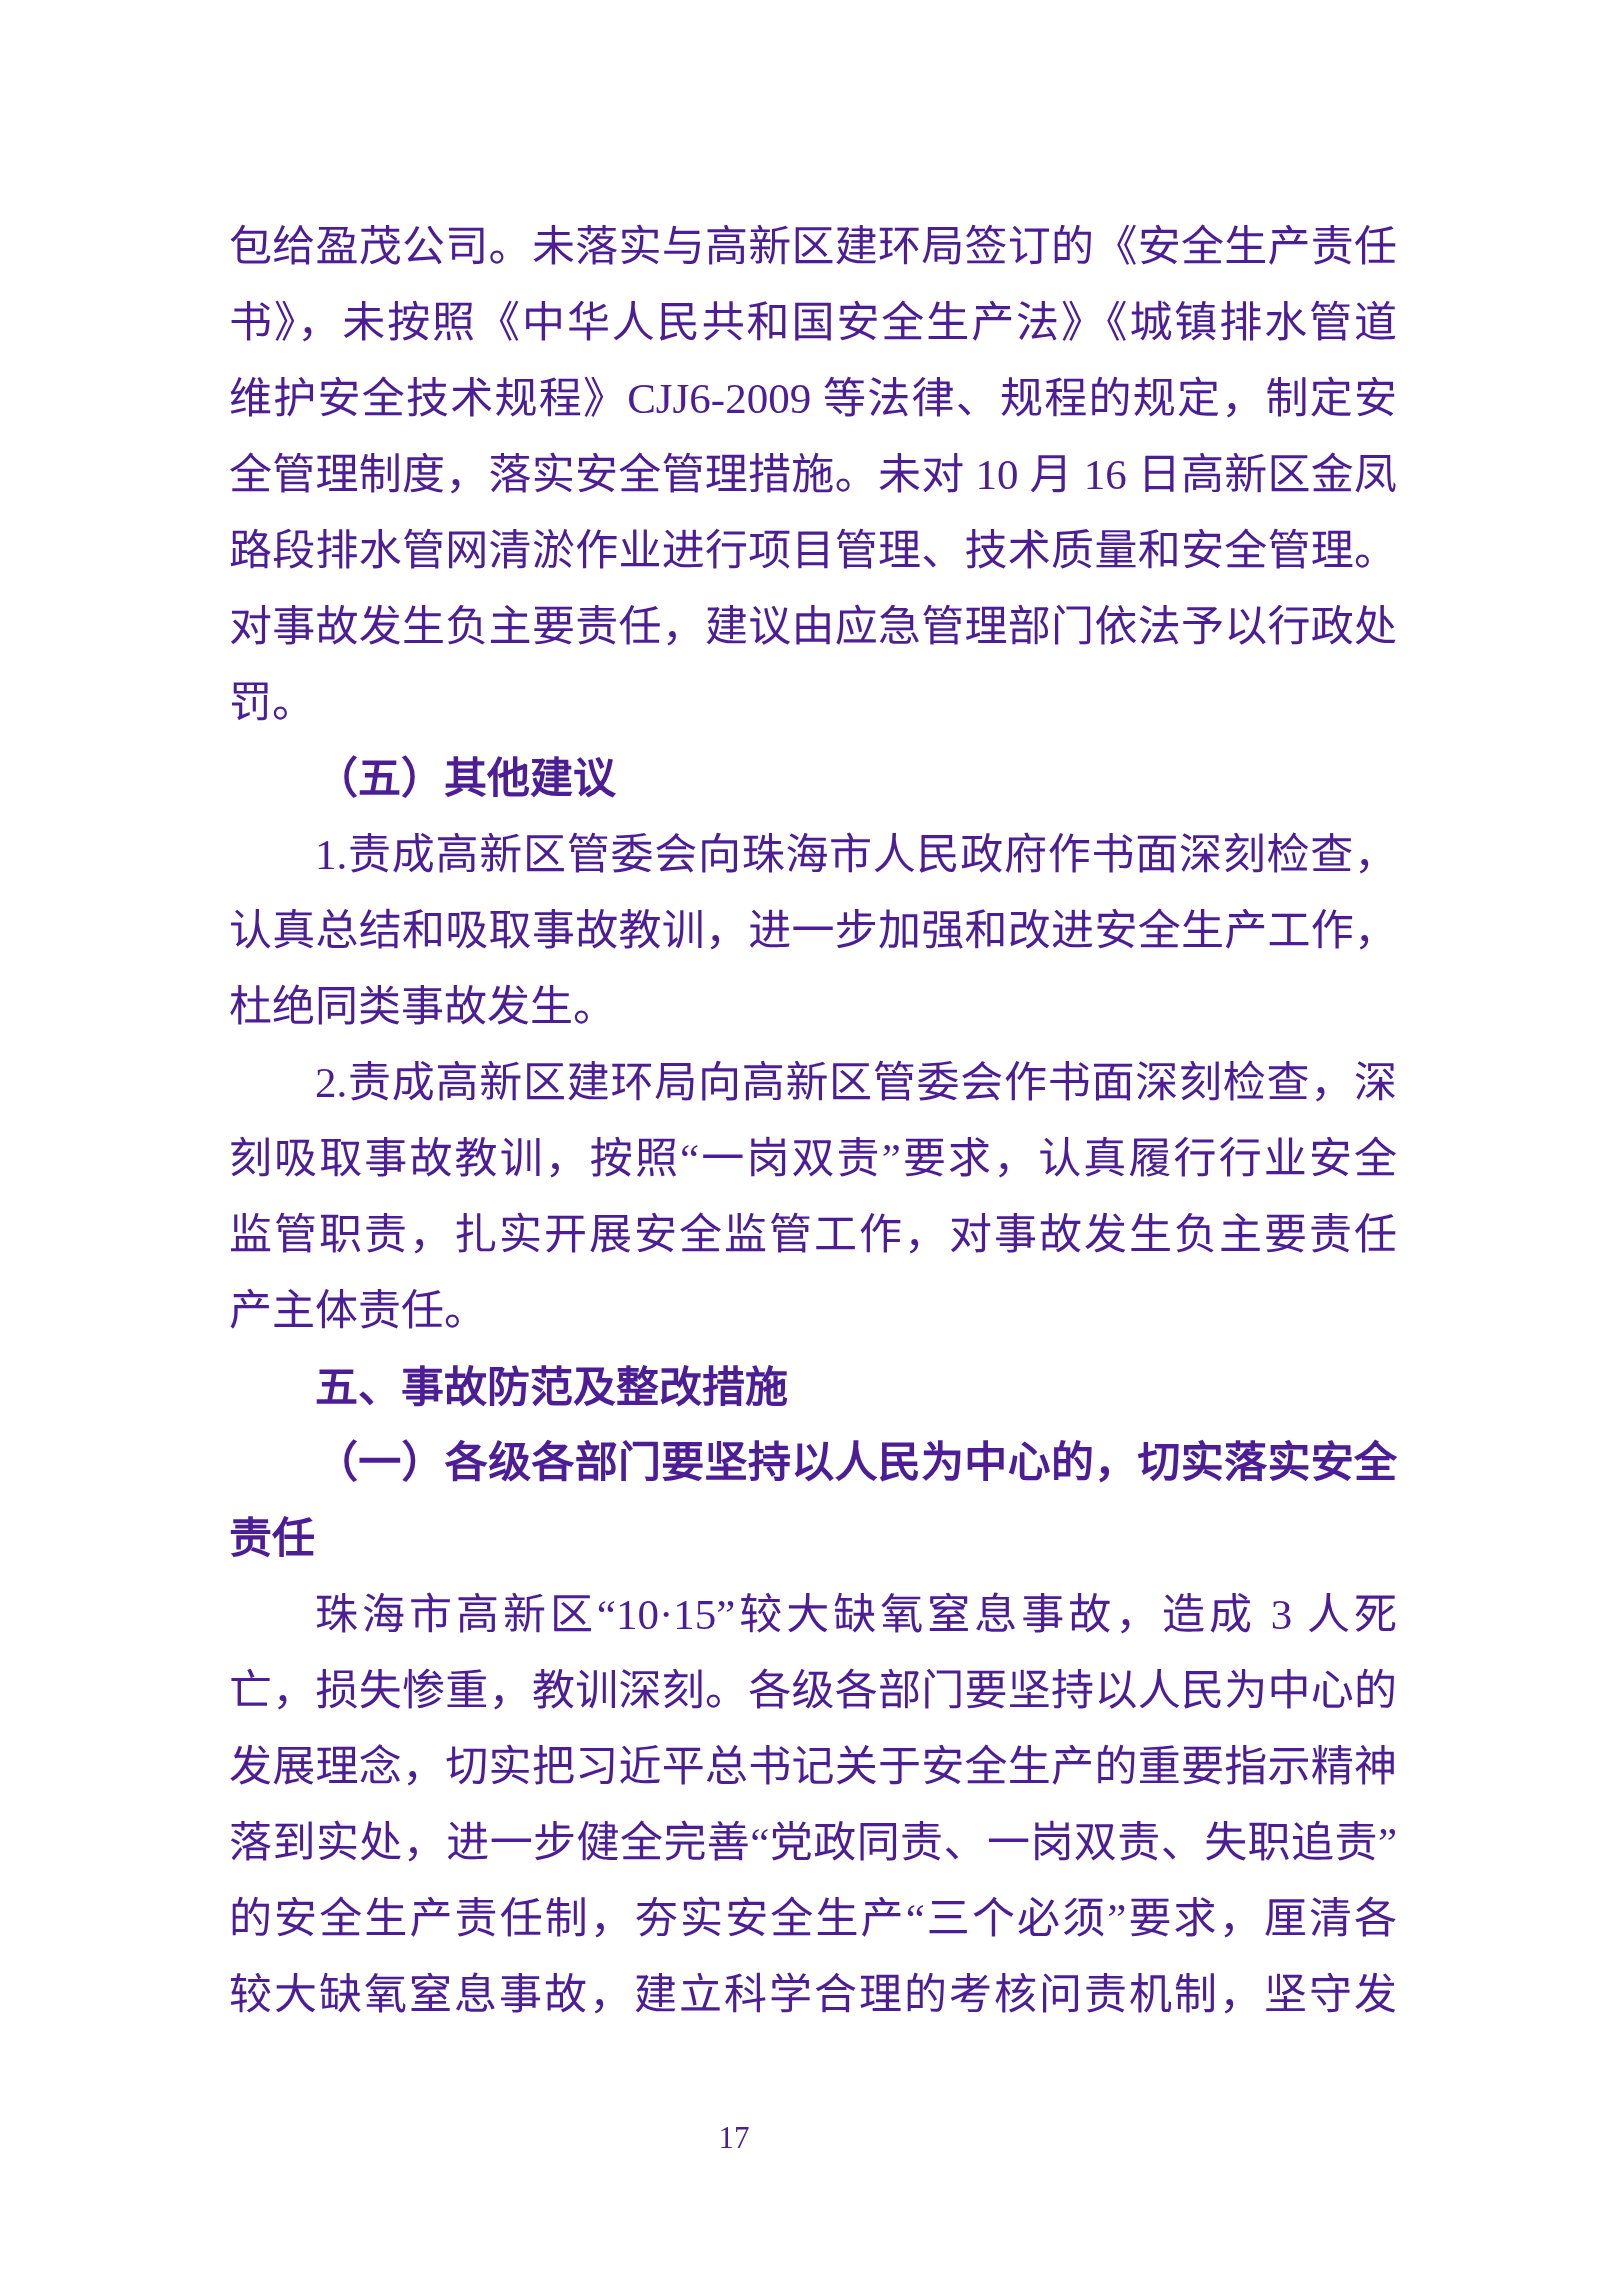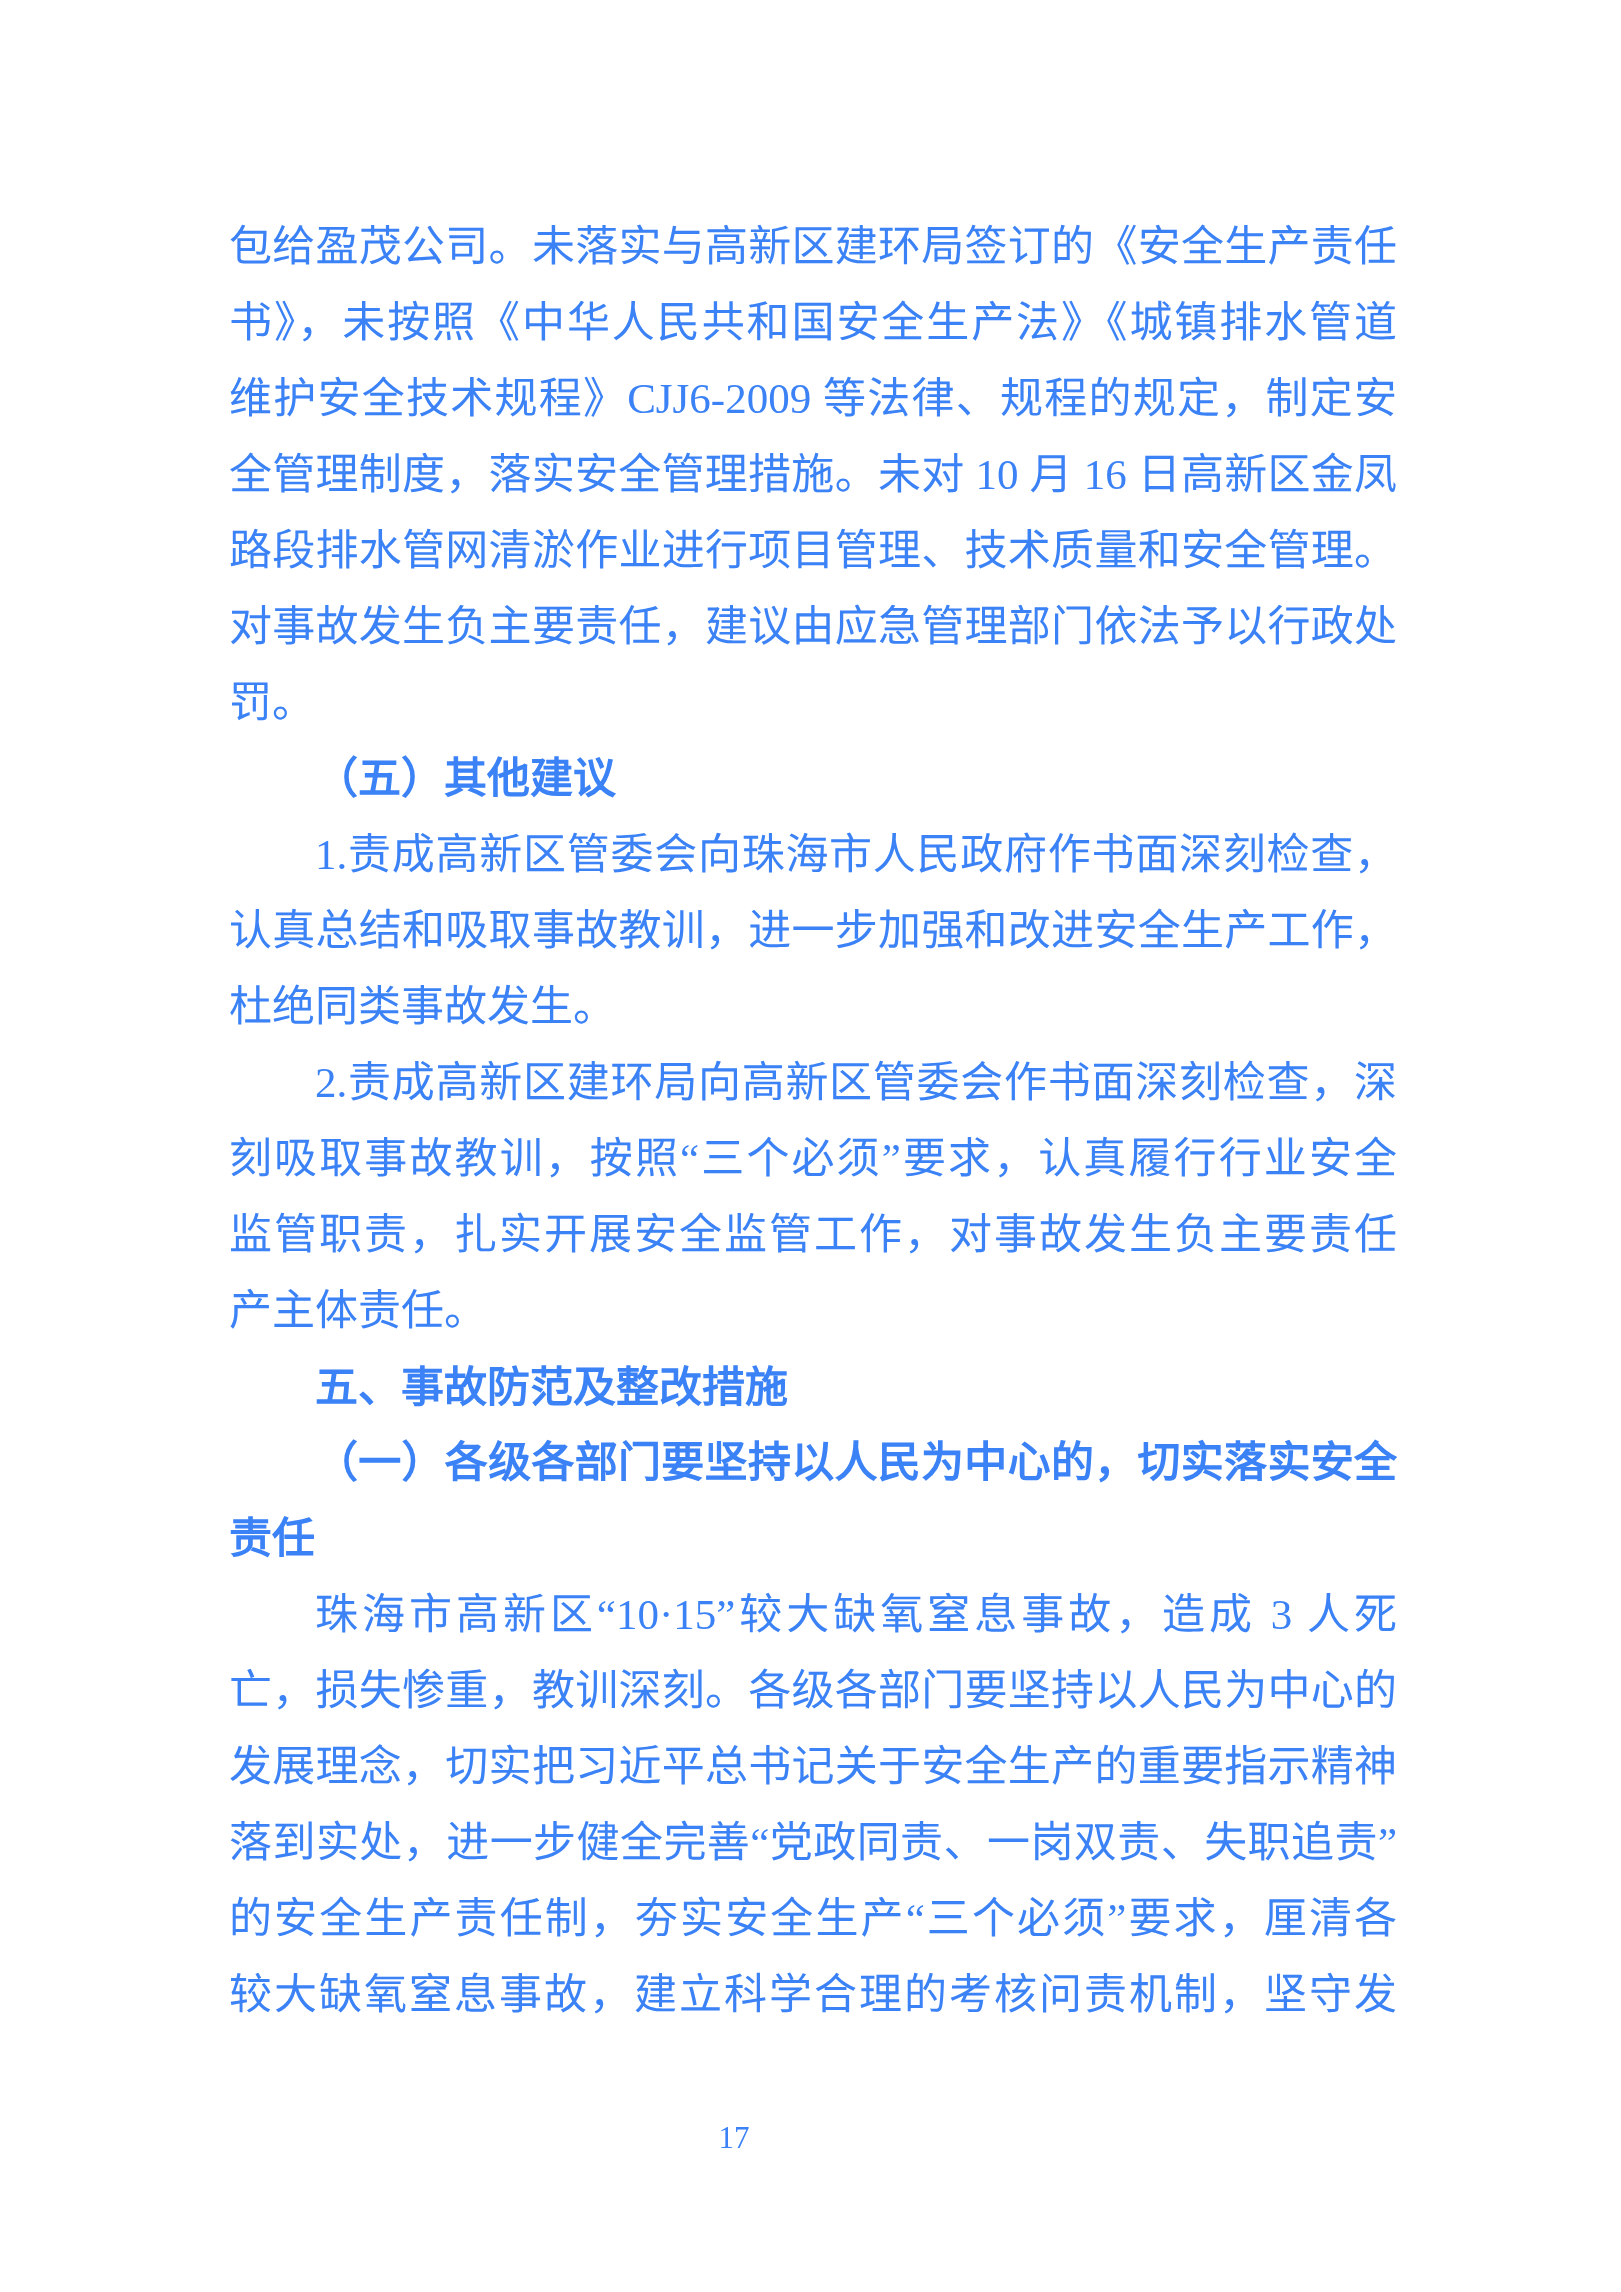--- a/index.html
+++ b/index.html
@@ -6,21 +6,21 @@
     margin: 0;
     padding: 0;
     background: #e8e8e8;
   }
   .page {
     position: relative;
     width: 1621px;
     height: 2293px;
     margin: 0 auto;
     background: #ffffff;
-    color: #3b82f6;
+    color: #4c1d95;
     font-family: "Liberation Serif", "DejaVu Serif", serif;
     overflow: hidden;
   }
   .page-body {
     position: absolute;
     left: 229px;
     top: 209px;
     width: 1168px;
   }
   .line {
@@ -74,21 +74,21 @@
       <div class="block h-kai">
         <div class="line ind">（五）其他建议</div>
       </div>
       <div class="block body">
         <div class="line ind fill">1.责成高新区管委会向珠海市人民政府作书面深刻检查，</div>
         <div class="line fill">认真总结和吸取事故教训，进一步加强和改进安全生产工作，</div>
         <div class="line">杜绝同类事故发生。</div>
       </div>
       <div class="block body">
         <div class="line ind fill">2.责成高新区建环局向高新区管委会作书面深刻检查，深</div>
-        <div class="line fill">刻吸取事故教训，按照“三个必须”要求，认真履行行业安全</div>
+        <div class="line fill">刻吸取事故教训，按照“一岗双责”要求，认真履行行业安全</div>
         <div class="line fill">监管职责，扎实开展安全监管工作，对事故发生负主要责任</div>
         <div class="line">产主体责任。</div>
       </div>
       <div class="block h-hei">
         <div class="line ind">五、事故防范及整改措施</div>
       </div>
       <div class="block h-kai">
         <div class="line ind fill">（一）各级各部门要坚持以人民为中心的，切实落实安全</div>
         <div class="line">责任</div>
       </div>

